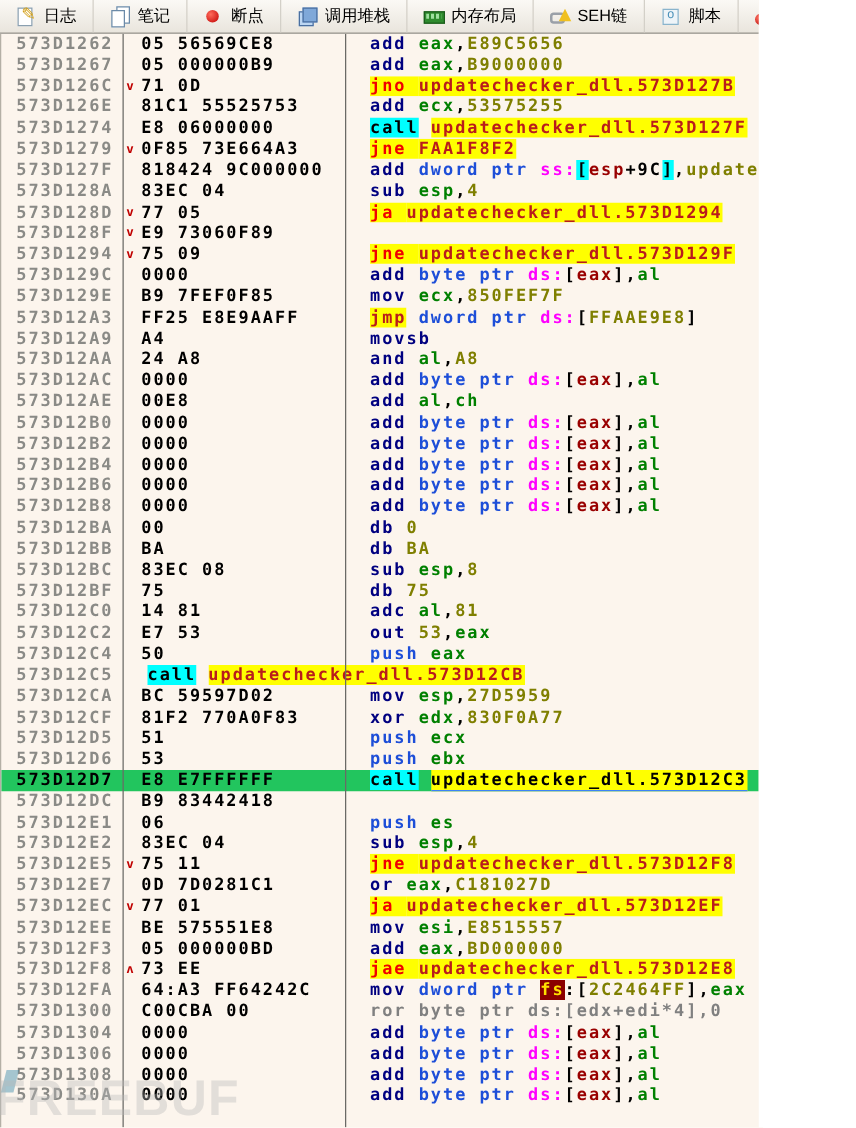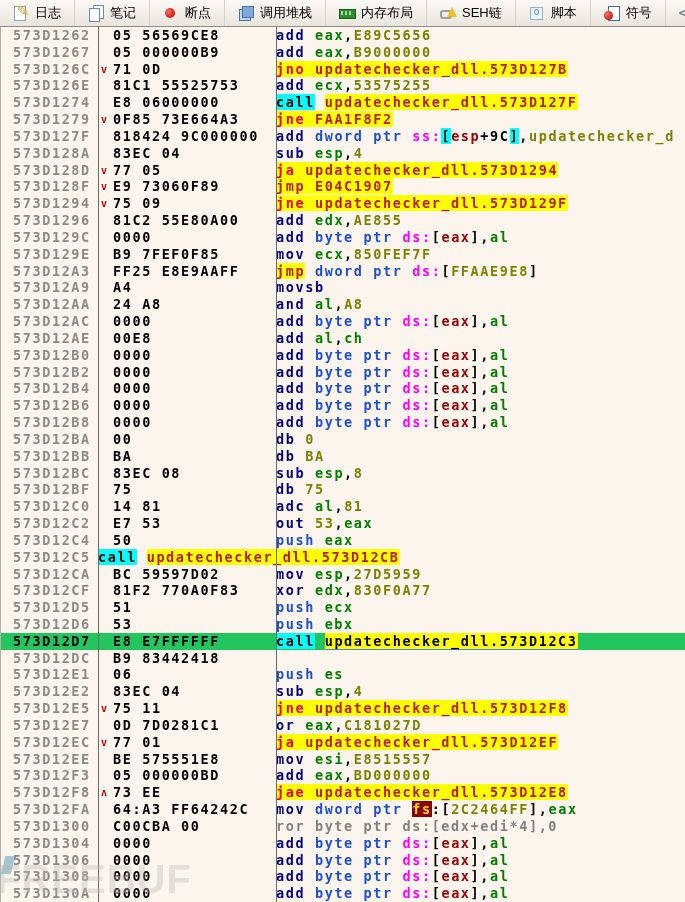--- a/index.html
+++ b/index.html
@@ -1,16 +1,16 @@
 <!DOCTYPE html>
 <html><head>
 <meta charset="utf-8">
 <style>
   html,body{margin:0;padding:0;}
-  .window{position:relative;width:685px;height:902px;overflow:hidden;background:#fcf5ed;
+  .window{position:relative;width:607px;height:902px;overflow:hidden;background:#fcf5ed;
           font-family:"Liberation Sans",sans-serif;}
 
   
   .tabbar{position:absolute;top:0;left:0;right:0;height:27px;box-sizing:border-box;
           display:flex;align-items:center;background:linear-gradient(#fbf9f5,#e9e5dd);
           border-bottom:1px solid #8f8d86;font-size:13px;color:#000;}
   .tabs{display:flex;align-items:center;height:100%;}
   .tab{display:flex;align-items:center;height:100%;padding:0 13px;}
   .tab + .tab{border-left:1px solid #d3d0c8;}
   .tlabel{white-space:nowrap;}
@@ -44,21 +44,21 @@
   .vsep.s1{left:97px;}
   .vsep.s2{left:275px;}
 
   .row{display:flex;height:16.83px;line-height:16.9px;white-space:pre;
        font-family:"DejaVu Sans Mono",monospace;font-size:13.5px;font-weight:bold;letter-spacing:1.6px;}
   .row.sel{background:#22c55e;}
   .c-addr{flex:0 0 97px;width:97px;box-sizing:border-box;padding-left:12px;color:#8a8a86;overflow:hidden;}
   .sel .c-addr{color:#000;}
   .c-bytes{flex:0 0 178px;width:178px;box-sizing:border-box;padding-left:15px;color:#000;position:relative;overflow:hidden;}
   .arrow{position:absolute;left:3px;top:1px;color:#c00000;font-size:10px;letter-spacing:0;}
-  .c-dis{flex:1;padding-left:0;overflow:hidden;}
+  .c-dis{flex:1;padding-left:20px;overflow:hidden;}
 
   .tk-m{color:#000080;}
   .tk-p{color:#1d4ed8;}
   .tk-seg{color:#ff00ff;}
   .tk-reg{color:#008000;}
   .tk-mem{color:#990000;}
   .tk-imm{color:#7f7f00;}
   .tk-b{color:#000;}
   .tk-jcc{color:#f00000;background:#ffff00;}
   .tk-jy{color:#b91c1c;background:#ffff00;}
@@ -123,23 +123,22 @@
     <div id="rows">
         <div class="row"><div class="c-addr">573D1262</div><div class="c-bytes">05 56569CE8</div><div class="c-dis"><span class="tk-m">add </span><span class="tk-reg">eax</span><span class="tk-b">,</span><span class="tk-imm">E89C5656</span></div></div>
         <div class="row"><div class="c-addr">573D1267</div><div class="c-bytes">05 000000B9</div><div class="c-dis"><span class="tk-m">add </span><span class="tk-reg">eax</span><span class="tk-b">,</span><span class="tk-imm">B9000000</span></div></div>
         <div class="row"><div class="c-addr">573D126C</div><div class="c-bytes"><span class="arrow">v</span>71 0D</div><div class="c-dis"><span class="tk-jcc">jno </span><span class="tk-jy">updatechecker_dll.573D127B</span></div></div>
         <div class="row"><div class="c-addr">573D126E</div><div class="c-bytes">81C1 55525753</div><div class="c-dis"><span class="tk-m">add </span><span class="tk-reg">ecx</span><span class="tk-b">,</span><span class="tk-imm">53575255</span></div></div>
         <div class="row"><div class="c-addr">573D1274</div><div class="c-bytes">E8 06000000</div><div class="c-dis"><span class="tk-call">call</span><span class="tk-b"> </span><span class="tk-jy">updatechecker_dll.573D127F</span></div></div>
         <div class="row"><div class="c-addr">573D1279</div><div class="c-bytes"><span class="arrow">v</span>0F85 73E664A3</div><div class="c-dis"><span class="tk-jcc">jne </span><span class="tk-jy">FAA1F8F2</span></div></div>
         <div class="row"><div class="c-addr">573D127F</div><div class="c-bytes">818424 9C000000</div><div class="c-dis"><span class="tk-m">add </span><span class="tk-p">dword ptr </span><span class="tk-seg">ss:</span><span class="tk-hlb">[</span><span class="tk-mem">esp</span><span class="tk-b">+9C</span><span class="tk-hlb">]</span><span class="tk-b">,</span><span class="tk-imm">updatechecker_d</span></div></div>
         <div class="row"><div class="c-addr">573D128A</div><div class="c-bytes">83EC 04</div><div class="c-dis"><span class="tk-m">sub </span><span class="tk-reg">esp</span><span class="tk-b">,</span><span class="tk-imm">4</span></div></div>
         <div class="row"><div class="c-addr">573D128D</div><div class="c-bytes"><span class="arrow">v</span>77 05</div><div class="c-dis"><span class="tk-jcc">ja </span><span class="tk-jy">updatechecker_dll.573D1294</span></div></div>
-        <div class="row"><div class="c-addr">573D128F</div><div class="c-bytes"><span class="arrow">v</span>E9 73060F89</div><div class="c-dis"><span class="tk-jy">jmp E04C1907</span></div></div>
+        <div class="row"><div class="c-addr">573D128F</div><div class="c-bytes"><span class="arrow">v</span>E9 73060F89</div></div>
         <div class="row"><div class="c-addr">573D1294</div><div class="c-bytes"><span class="arrow">v</span>75 09</div><div class="c-dis"><span class="tk-jcc">jne </span><span class="tk-jy">updatechecker_dll.573D129F</span></div></div>
-        <div class="row"><div class="c-addr">573D1296</div><div class="c-bytes">81C2 55E80A00</div><div class="c-dis"><span class="tk-m">add </span><span class="tk-reg">edx</span><span class="tk-b">,</span><span class="tk-imm">AE855</span></div></div>
         <div class="row"><div class="c-addr">573D129C</div><div class="c-bytes">0000</div><div class="c-dis"><span class="tk-m">add </span><span class="tk-p">byte ptr </span><span class="tk-seg">ds:</span><span class="tk-b">[</span><span class="tk-mem">eax</span><span class="tk-b">]</span><span class="tk-b">,</span><span class="tk-reg">al</span></div></div>
         <div class="row"><div class="c-addr">573D129E</div><div class="c-bytes">B9 7FEF0F85</div><div class="c-dis"><span class="tk-m">mov </span><span class="tk-reg">ecx</span><span class="tk-b">,</span><span class="tk-imm">850FEF7F</span></div></div>
         <div class="row"><div class="c-addr">573D12A3</div><div class="c-bytes">FF25 E8E9AAFF</div><div class="c-dis"><span class="tk-jy">jmp</span><span class="tk-b"> </span><span class="tk-p">dword ptr </span><span class="tk-seg">ds:</span><span class="tk-b">[</span><span class="tk-imm">FFAAE9E8</span><span class="tk-b">]</span></div></div>
         <div class="row"><div class="c-addr">573D12A9</div><div class="c-bytes">A4</div><div class="c-dis"><span class="tk-m">movsb</span></div></div>
         <div class="row"><div class="c-addr">573D12AA</div><div class="c-bytes">24 A8</div><div class="c-dis"><span class="tk-m">and </span><span class="tk-reg">al</span><span class="tk-b">,</span><span class="tk-imm">A8</span></div></div>
         <div class="row"><div class="c-addr">573D12AC</div><div class="c-bytes">0000</div><div class="c-dis"><span class="tk-m">add </span><span class="tk-p">byte ptr </span><span class="tk-seg">ds:</span><span class="tk-b">[</span><span class="tk-mem">eax</span><span class="tk-b">]</span><span class="tk-b">,</span><span class="tk-reg">al</span></div></div>
         <div class="row"><div class="c-addr">573D12AE</div><div class="c-bytes">00E8</div><div class="c-dis"><span class="tk-m">add </span><span class="tk-reg">al</span><span class="tk-b">,</span><span class="tk-reg">ch</span></div></div>
         <div class="row"><div class="c-addr">573D12B0</div><div class="c-bytes">0000</div><div class="c-dis"><span class="tk-m">add </span><span class="tk-p">byte ptr </span><span class="tk-seg">ds:</span><span class="tk-b">[</span><span class="tk-mem">eax</span><span class="tk-b">]</span><span class="tk-b">,</span><span class="tk-reg">al</span></div></div>
         <div class="row"><div class="c-addr">573D12B2</div><div class="c-bytes">0000</div><div class="c-dis"><span class="tk-m">add </span><span class="tk-p">byte ptr </span><span class="tk-seg">ds:</span><span class="tk-b">[</span><span class="tk-mem">eax</span><span class="tk-b">]</span><span class="tk-b">,</span><span class="tk-reg">al</span></div></div>
         <div class="row"><div class="c-addr">573D12B4</div><div class="c-bytes">0000</div><div class="c-dis"><span class="tk-m">add </span><span class="tk-p">byte ptr </span><span class="tk-seg">ds:</span><span class="tk-b">[</span><span class="tk-mem">eax</span><span class="tk-b">]</span><span class="tk-b">,</span><span class="tk-reg">al</span></div></div>

